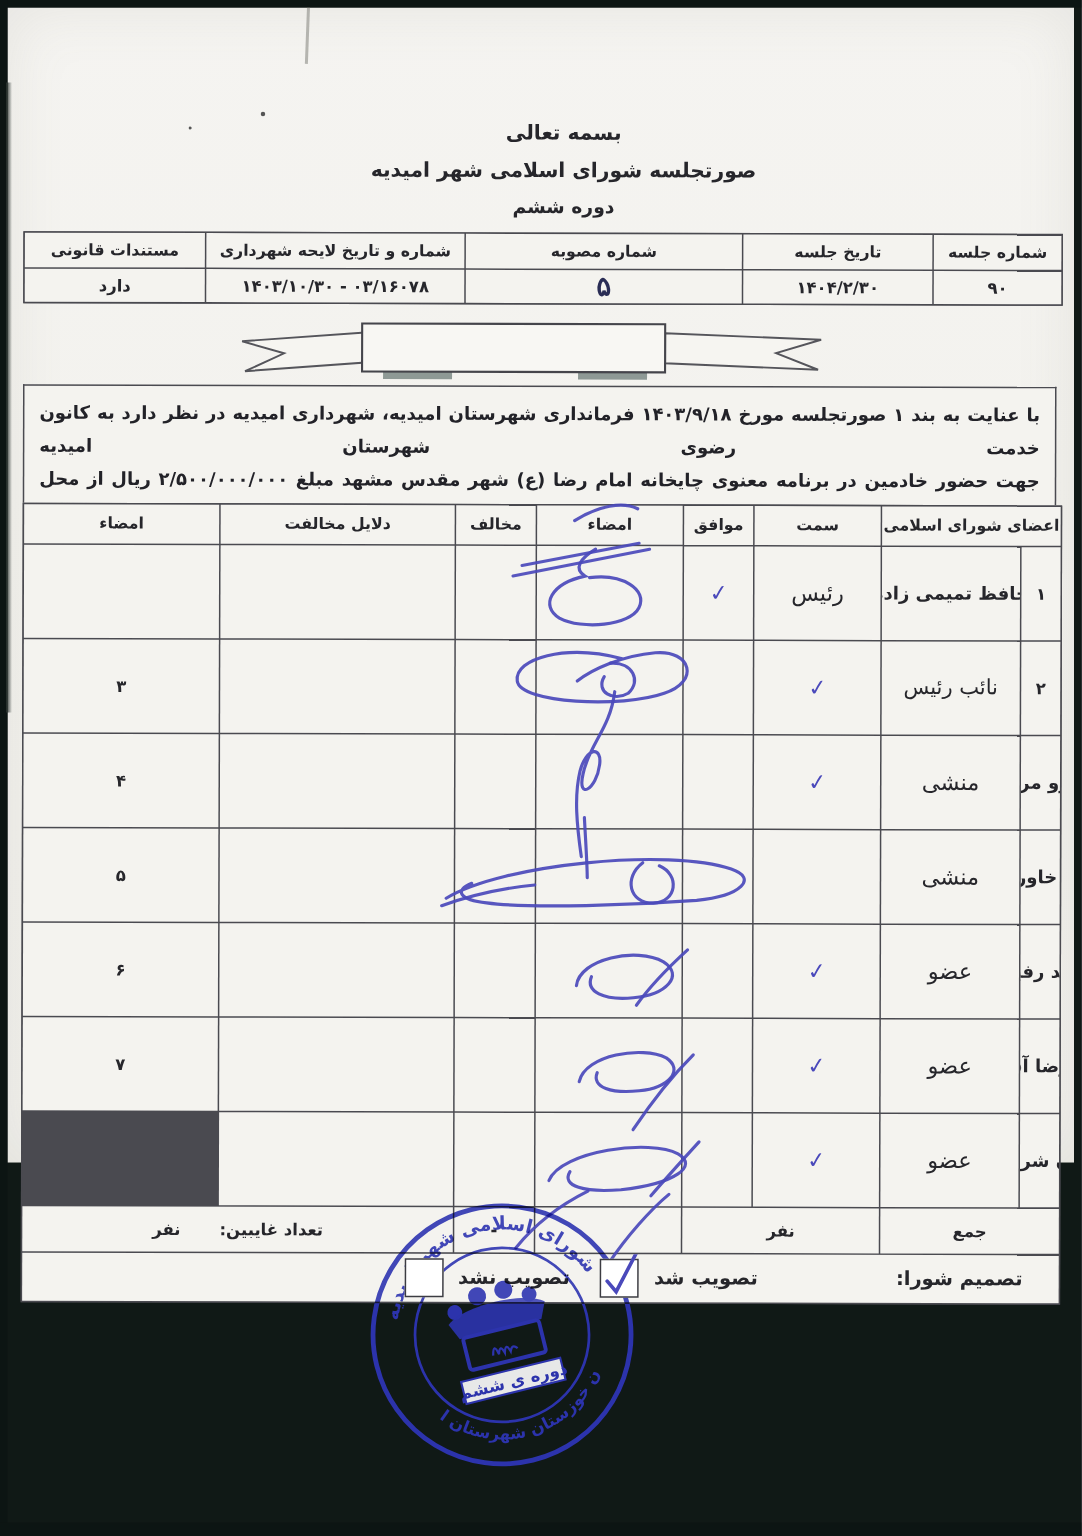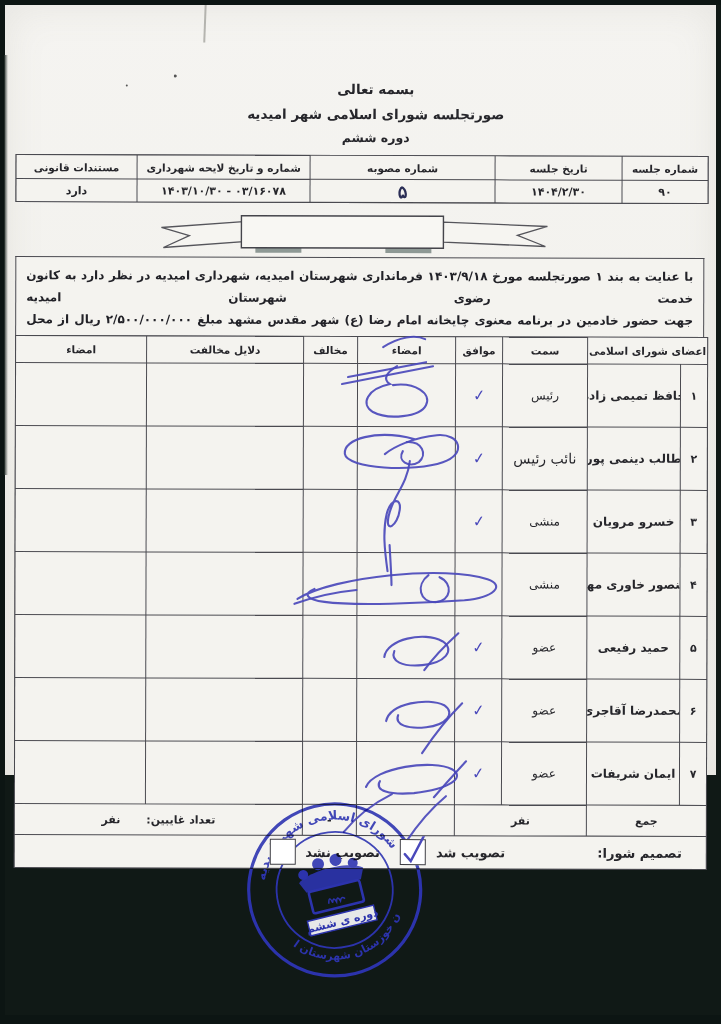--- a/index.html
+++ b/index.html
@@ -48,21 +48,21 @@
   .para .ln.last{text-align:right;text-align-last:right;}
 
   .members{position:absolute;left:10px;top:331px;width:691px;
     grid-template-columns:26px 92px 84px 46px 97px 53px 156px 1fr;
     grid-template-rows:26px 62px 62px 62px 62px 62px 62px 62px 30px 32px;}
   .members .h{font-size:10.5px;font-weight:bold;}
   .members .span2{grid-column:span 2;}
   .members .full{grid-column:1 / -1;}
   .num{font-size:11px;font-weight:bold;}
   .name{font-size:12px;font-weight:bold;}
-  .role{font-size:12px;}
+  .role{font-size:15px;}
   .role.small{font-size:14px;}
   .check{color:#4a49bb;font-size:15px;font-weight:bold;transform:rotate(-6deg);}
   .tot{font-size:11px;font-weight:bold;}
   .absent{gap:26px;}
   .decision{justify-content:flex-start;gap:0;}
   .dec-label{font-size:13px;font-weight:bold;padding-right:24px;}
   .dec-opt{display:flex;align-items:center;gap:10px;font-size:13px;font-weight:bold;}
   .opt1{margin-right:92px;}
   .opt2{margin-right:20px;justify-content:flex-end;}
   .cb{width:24px;height:24px;background:#fff;border:1.5px solid #3c3c42;position:relative;z-index:6;}
@@ -144,21 +144,20 @@
     <div class="c role">رئیس</div>
     <div class="c">
           <span class="check">✓</span>
         </div>
     <div class="c"></div>
     <div class="c"></div>
     <div class="c"></div>
     <div class="c"></div>
 
     <div class="c num">۲</div>
-    <div class="c name">طالب دینمی پور</div>
     <div class="c role small">نائب رئیس</div>
     <div class="c">
           <span class="check">✓</span>
         </div>
     <div class="c"></div>
     <div class="c"></div>
     <div class="c"></div>
     <div class="c"></div>
 
     <div class="c num">۳</div>

